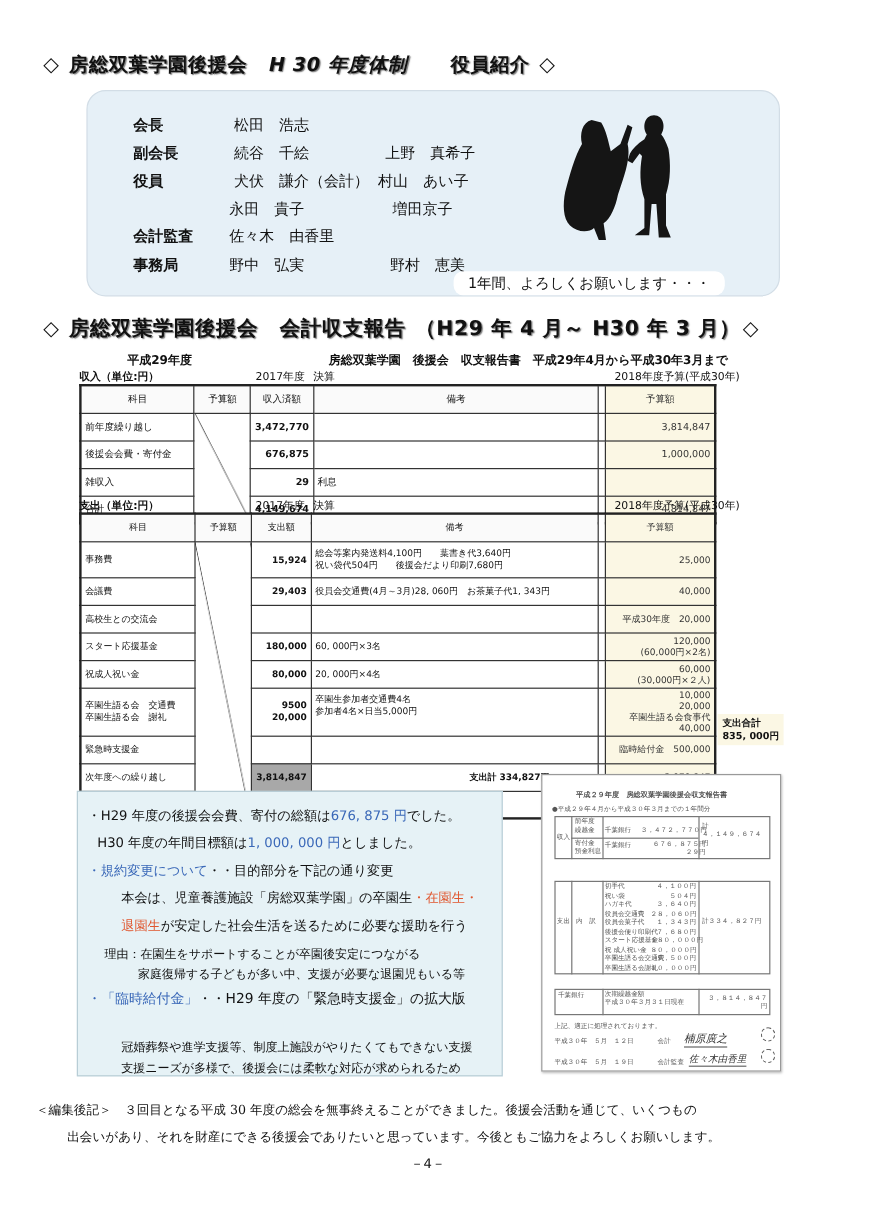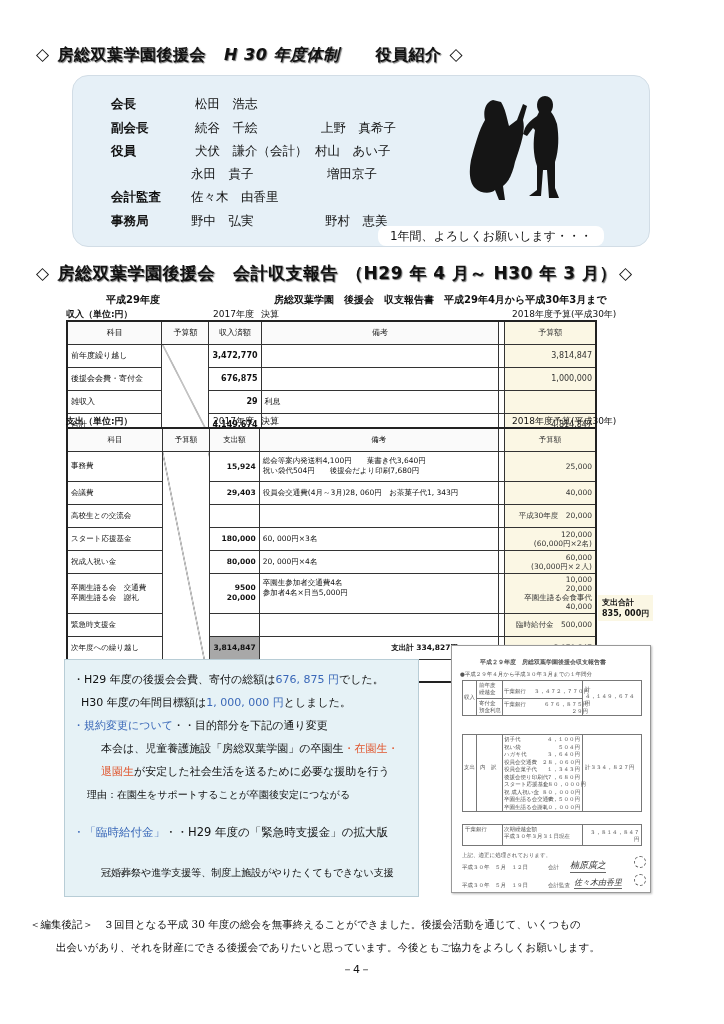--- a/index.html
+++ b/index.html
@@ -263,22 +263,24 @@
   <div>835, 000円</div>
 </div>
 
 <div class="abs notes-panel">
   <div class="note-line" style="left:8px; top:12px;"><span>・H29 年度の後援会会費、寄付の総額は</span><span class="blue">676, 875 円</span><span>でした。</span></div>
   <div class="note-line" style="left:16px; top:35px;"><span>H30 年度の年間目標額は</span><span class="blue">1, 000, 000 円</span><span>としました。</span></div>
   <div class="note-line" style="left:8px; top:58px;"><span class="blue">・規約変更について</span><span>・・目的部分を下記の通り変更</span></div>
   <div class="note-line" style="left:36px; top:81px;"><span>本会は、児童養護施設「房総双葉学園」の卒園生</span><span class="red">・在園生・</span></div>
   <div class="note-line" style="left:36px; top:104px;"><span class="red">退園生</span><span>が安定した社会生活を送るために必要な援助を行う</span></div>
   <div class="note-line" style="left:22px; top:128px; font-size:10px;">理由：在園生をサポートすることが卒園後安定につながる</div>
+  <div class="note-line" style="left:50px; top:145px; font-size:10px;">家庭復帰する子どもが多い中、支援が必要な退園児もいる等</div>
   <div class="note-line" style="left:8px; top:165px; font-size:11.5px;"><span class="blue">・「臨時給付金」</span><span>・・H29 年度の「緊急時支援金」の拡大版</span></div>
   <div class="note-line" style="left:36px; top:206px; font-size:10px;">冠婚葬祭や進学支援等、制度上施設がやりたくてもできない支援</div>
+  <div class="note-line" style="left:36px; top:223px; font-size:10px;">支援ニーズが多様で、後援会には柔軟な対応が求められるため</div>
 </div>
 
 <div class="abs scan">
   <div class="t" style="left:28px; top:12px; font-size:6px; font-weight:bold;">平成２９年度　房総双葉学園後援会収支報告書</div>
   <div class="t" style="left:8px; top:25px;">●平成２９年４月から平成３０年３月までの１年間分</div>
 
   <div class="box" style="left:10px; top:34px; width:180px; height:36px;"></div>
   <div class="vl" style="left:24px; top:34px; height:36px;"></div>
   <div class="vl" style="left:50px; top:34px; height:36px;"></div>
   <div class="vl" style="left:130px; top:34px; height:36px;"></div>

